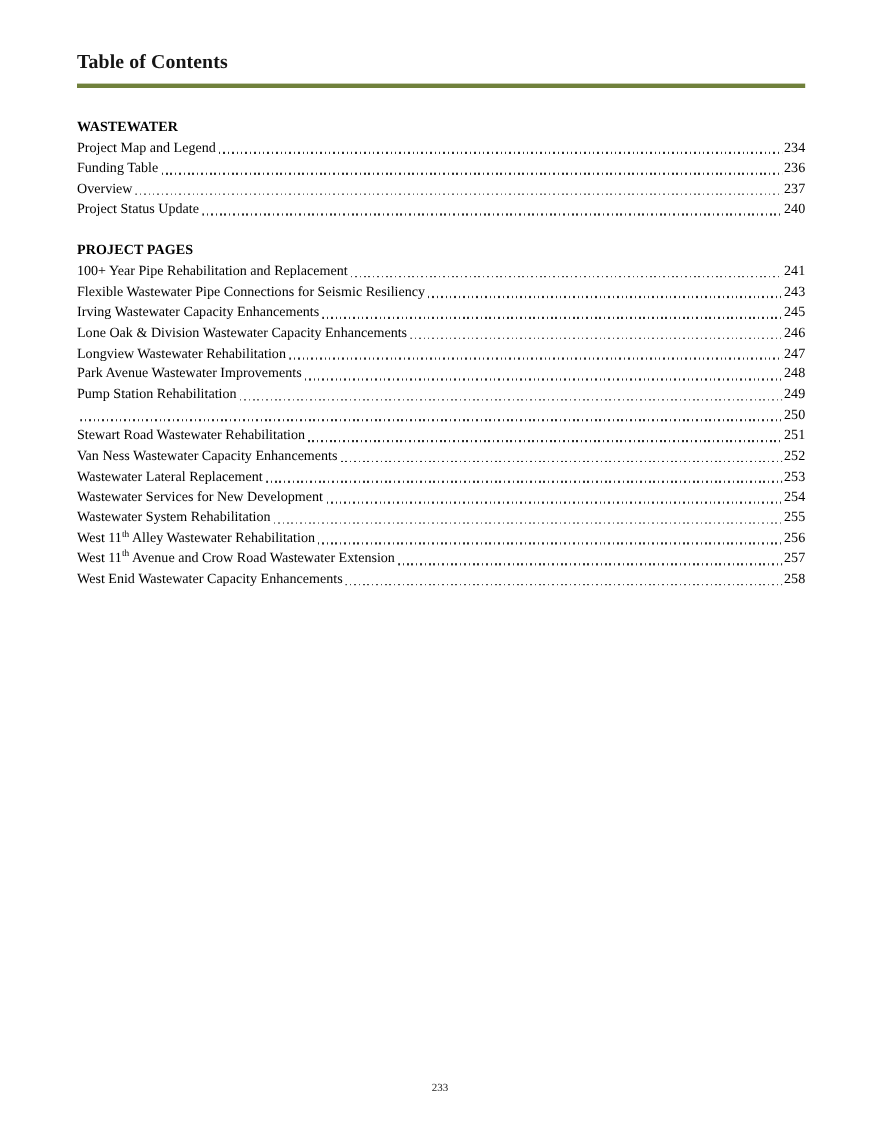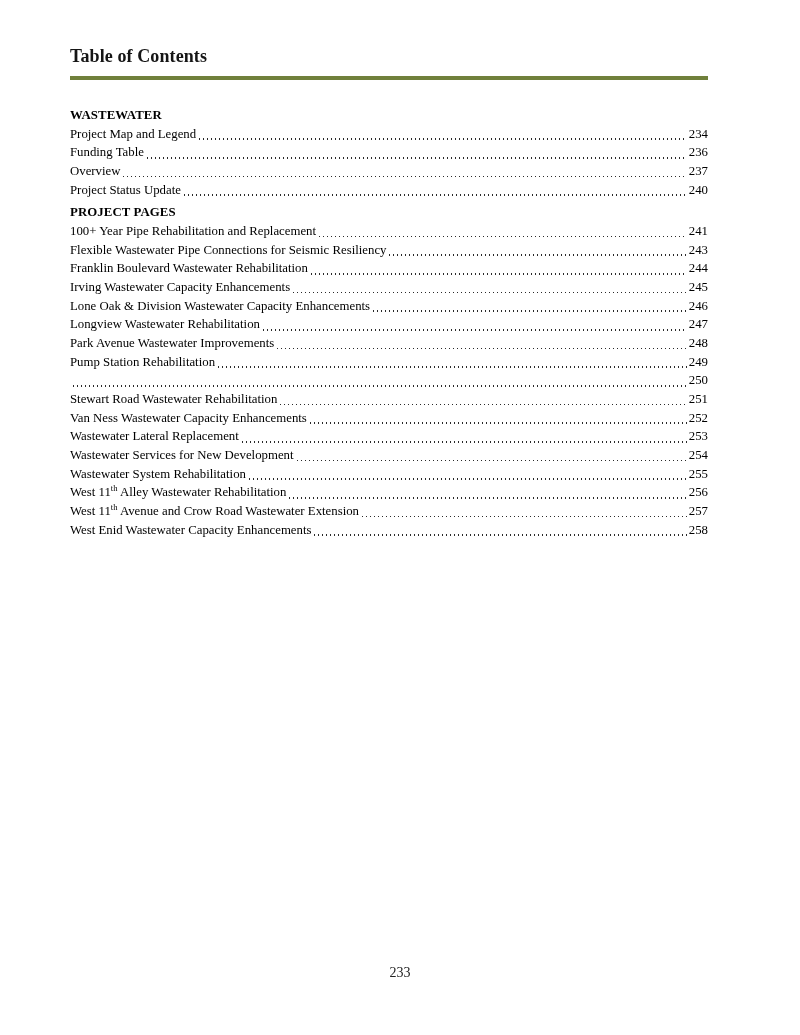--- a/index.html
+++ b/index.html
@@ -7,38 +7,38 @@
   body {
     width: 800px;
     height: 1035px;
     position: relative;
     font-family: "Liberation Serif", "DejaVu Serif", serif;
     color: #000000;
   }
   .page {
     position: absolute;
     inset: 0;
-    padding: 46px 92px 0 70px;
+    padding: 46px 68px 0 70px;
   }
   h1.doc-title {
     font-size: 18px;
     font-weight: bold;
     color: #151515;
     letter-spacing: 0.1px;
   }
   .title-rule {
     height: 4px;
     margin-top: 9px;
     background: #70803b;
   }
   .toc-sections {
     margin-top: 26px;
   }
   .toc-section + .toc-section {
-    margin-top: 4px;
+    margin-top: 19px;
   }
   .section-heading {
     font-size: 12.8px;
     font-weight: bold;
     line-height: 1.46;
     letter-spacing: 0.1px;
   }
   .toc-row {
     display: flex;
     align-items: flex-start;
@@ -62,25 +62,25 @@
       to right,
       #2a2a2a 0px, #2a2a2a 1.4px,
       transparent 1.4px, transparent 4px
     );
   }
   .toc-page {
     white-space: nowrap;
   }
   .footer-pagenum {
     position: absolute;
-    bottom: 54px;
+    bottom: 40px;
     left: 0;
     width: 100%;
     text-align: center;
-    font-size: 14px;
+    font-size: 10px;
     color: #222222;
   }
 </style>
 </head>
 <body>
 
 <div class="page">
   <h1 class="doc-title">Table of Contents</h1>
   <div class="title-rule"></div>
   <div class="toc-sections" id="toc-sections">
@@ -122,25 +122,20 @@
     <span class="toc-page">241</span>
   </div>
 
 
   <div class="toc-row">
     <span class="toc-title">Flexible Wastewater Pipe Connections for Seismic Resiliency</span>
     <span class="toc-leader"></span>
     <span class="toc-page">243</span>
   </div>
 
-  <div class="toc-row">
-    <span class="toc-title">Franklin Boulevard Wastewater Rehabilitation</span>
-    <span class="toc-leader"></span>
-    <span class="toc-page">244</span>
-  </div>
 
   <div class="toc-row">
     <span class="toc-title">Irving Wastewater Capacity Enhancements</span>
     <span class="toc-leader"></span>
     <span class="toc-page">245</span>
   </div>
 
   <div class="toc-row">
     <span class="toc-title">Lone Oak &amp; Division Wastewater Capacity Enhancements</span>
     <span class="toc-leader"></span>

